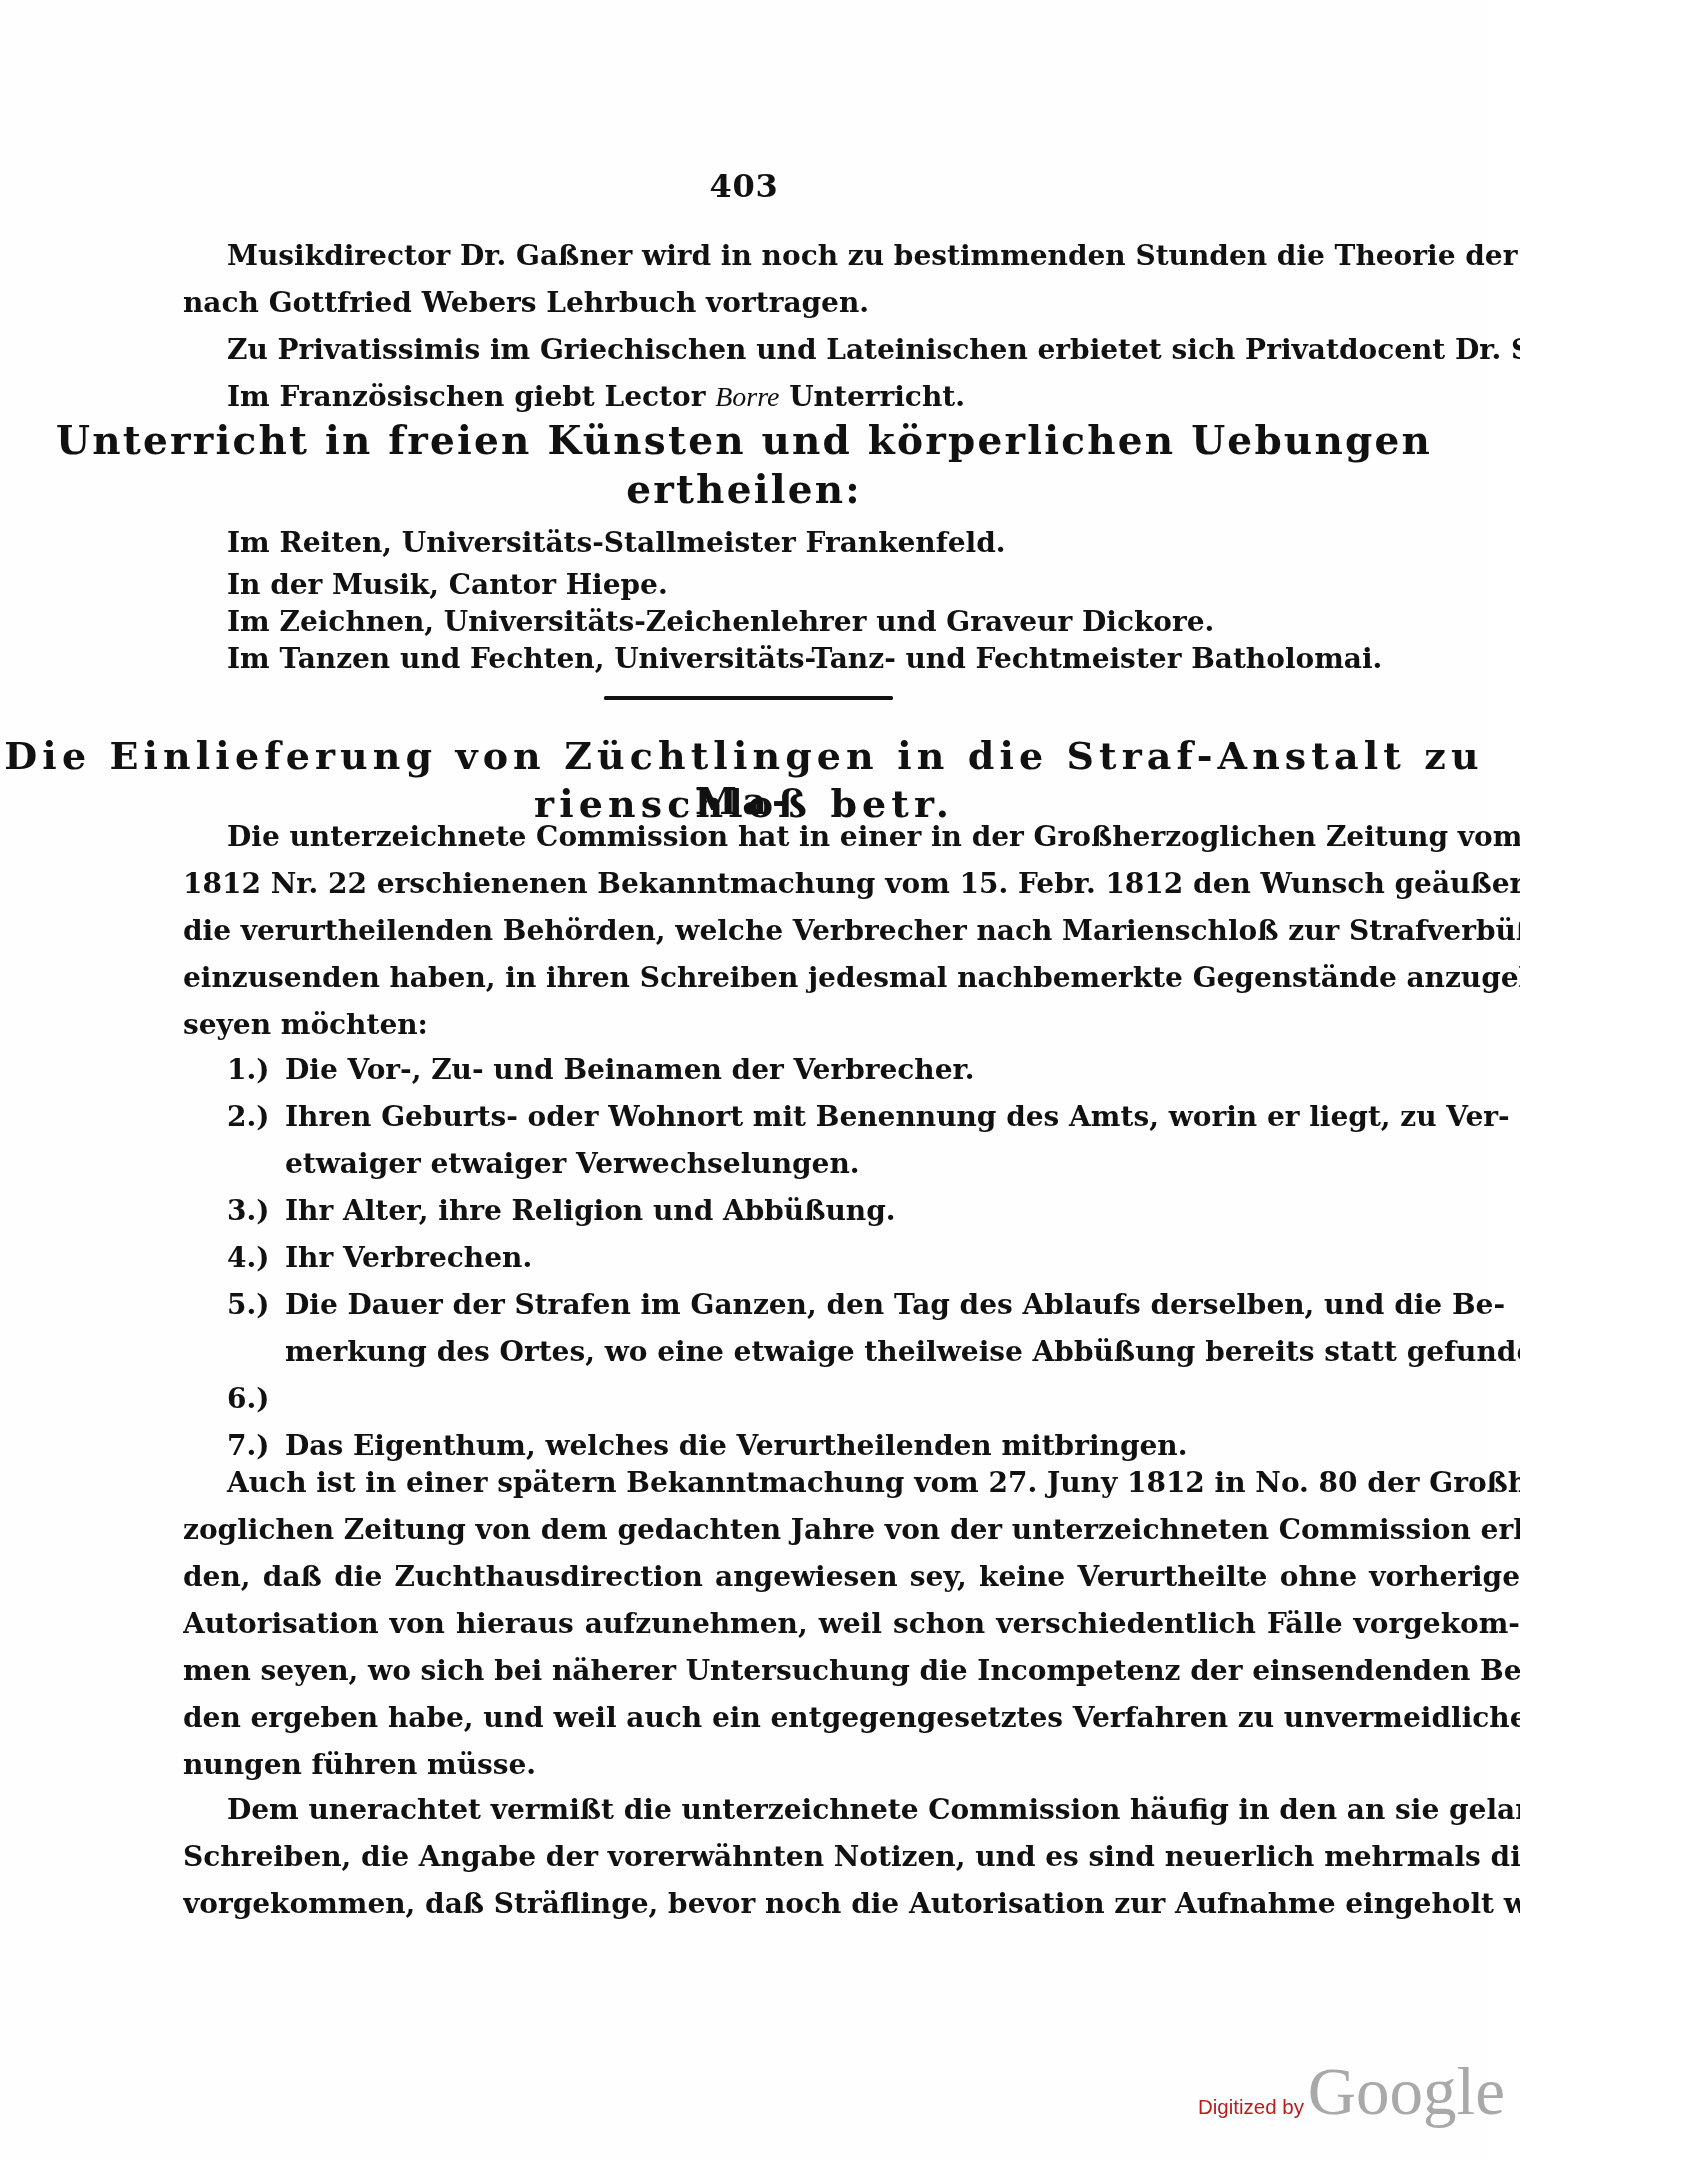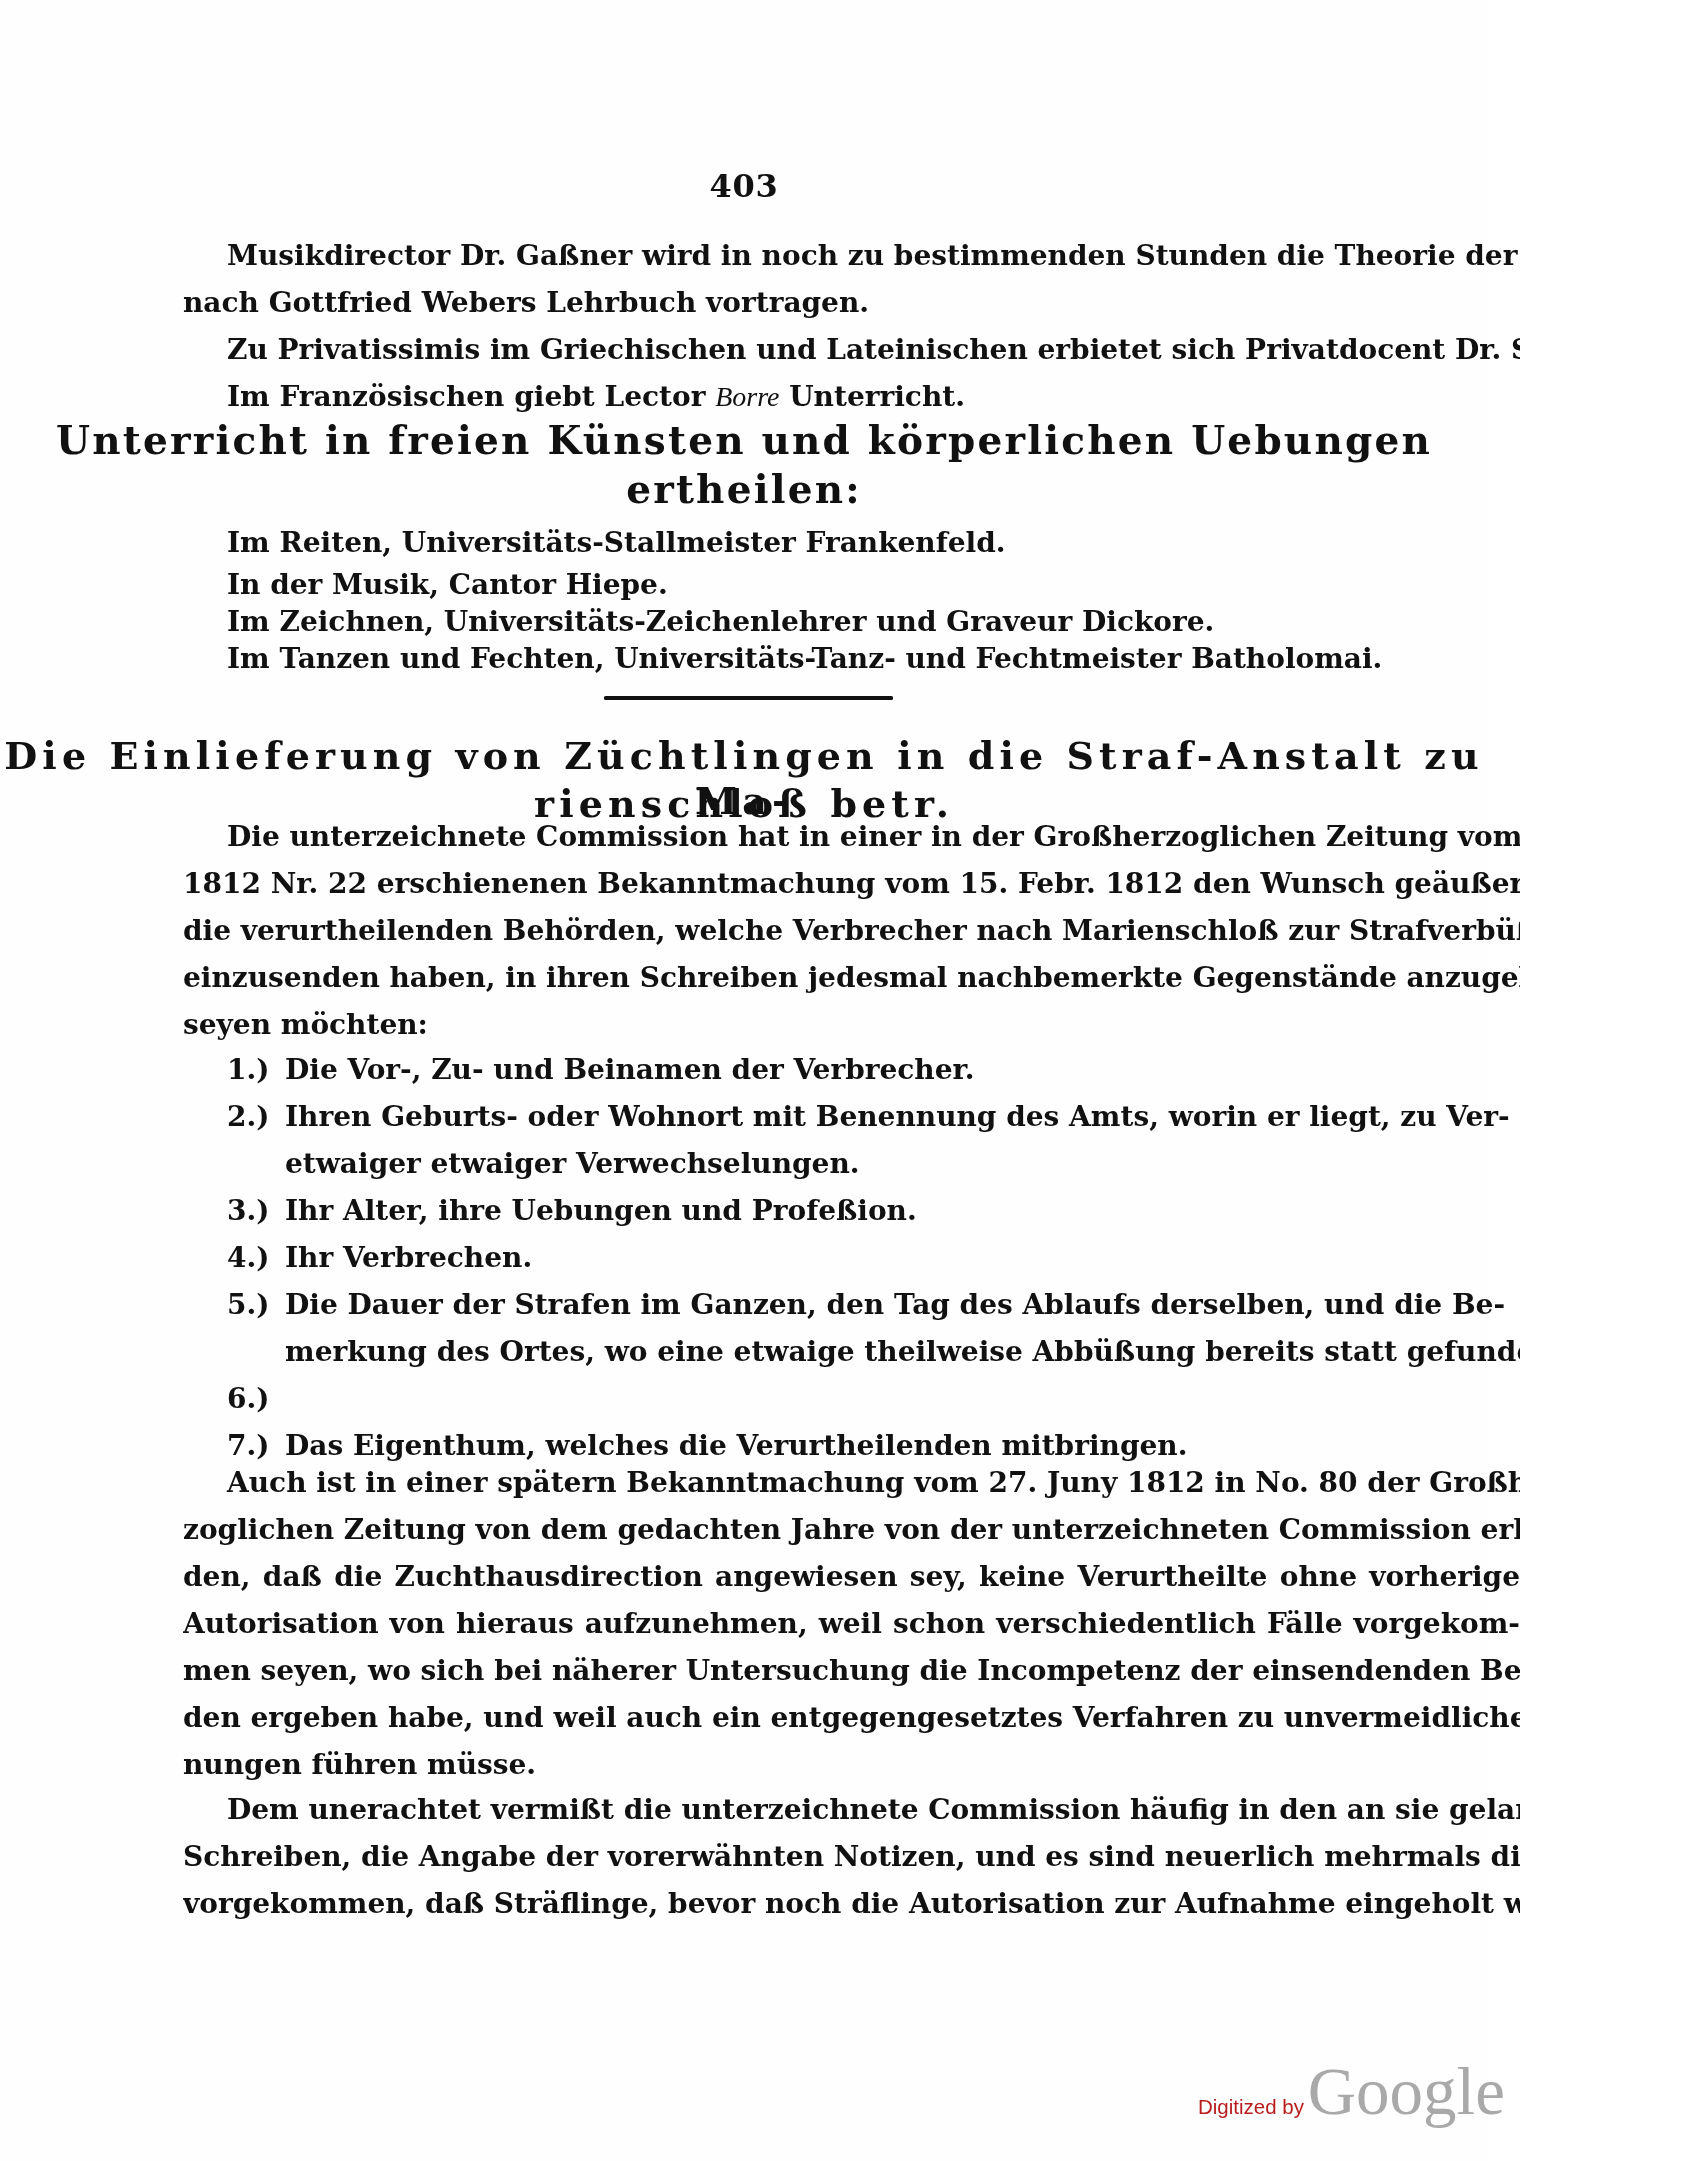--- a/index.html
+++ b/index.html
@@ -146,21 +146,21 @@
     </div>
     <div class="row">
       <span style="display:inline-block;width:44px;"></span>
       <span style="display:inline-block;width:58px;">2.)</span>
       <span>Ihren Geburts- oder Wohnort mit Benennung des Amts, worin er liegt, zu Ver-</span>
     </div>
     <div class="row" style="padding-left:102px;">etwaiger etwaiger Verwechselungen.</div>
     <div class="row">
       <span style="display:inline-block;width:44px;"></span>
       <span style="display:inline-block;width:58px;">3.)</span>
-      <span>Ihr Alter, ihre Uebungen und Profeßion.</span>
+      <span>Ihr Alter, ihre Religion und Abbüßung.</span>
     </div>
     <div class="row">
       <span style="display:inline-block;width:44px;"></span>
       <span style="display:inline-block;width:58px;">4.)</span>
       <span>Ihr Verbrechen.</span>
     </div>
     <div class="row">
       <span style="display:inline-block;width:44px;"></span>
       <span style="display:inline-block;width:58px;">5.)</span>
       <span>Die Dauer der Strafen im Ganzen, den Tag des Ablaufs derselben, und die Be-</span>

